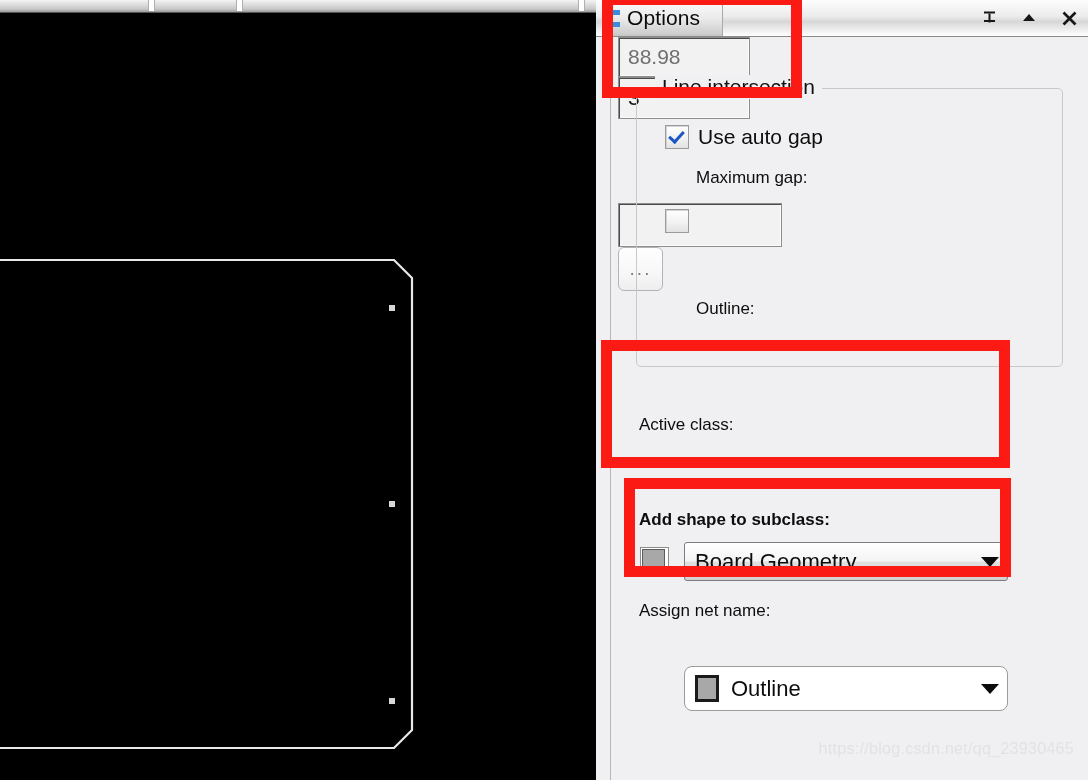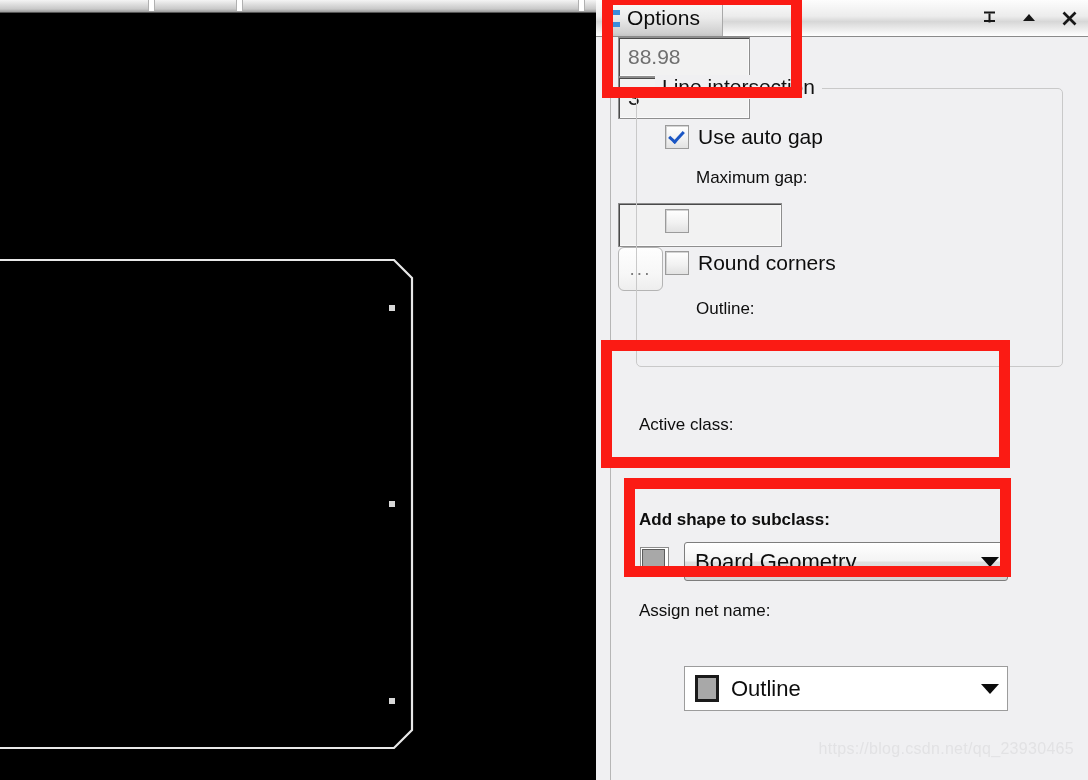--- a/index.html
+++ b/index.html
@@ -194,21 +194,21 @@
     border-radius: 3px;
     background: linear-gradient(to bottom, #ffffff 0%, #f4f4f4 48%, #e0e0e0 52%, #d2d2d2 100%);
     display: flex; align-items: center;
     padding: 0 8px 0 10px;
     box-sizing: border-box;
     position: relative;
   }
   .combo.flat {
     background: #ffffff;
     border: 1px solid #9c9c9c;
-    border-radius: 0;
+    border-radius: 8px;
   }
   .combo .combo-text {
     font-size: 22px;
     color: #0d0d0d;
     white-space: nowrap;
     flex: 1;
   }
   .combo .caret {
     width: 0; height: 0;
     border-left: 9px solid transparent;
@@ -339,24 +339,20 @@
         <span class="field-label">Maximum gap:</span>
       </div>
       <div class="textinput" style="left:234px; top:124px; width:132px; height:40px;">
         <span>88.98</span>
       </div>
 
       <div class="row" style="left:47px; top:172px;">
         <span class="cb-box"></span>
       </div>
 
-      <div class="row" style="left:47px; top:214px;">
-        <span class="cb-box"></span>
-        <span class="cb-label">Round corners</span>
-      </div>
 
       <div class="row" style="left:78px; top:262px;">
         <span class="field-label">Outline:</span>
       </div>
       <div class="textinput" style="left:234px; top:255px; width:132px; height:42px;">
         <span style="color:#1a1a1a">3</span>
       </div>
 
       <div class="row" style="left:21px; top:378px;">
         <span class="field-label">Active class:</span>

